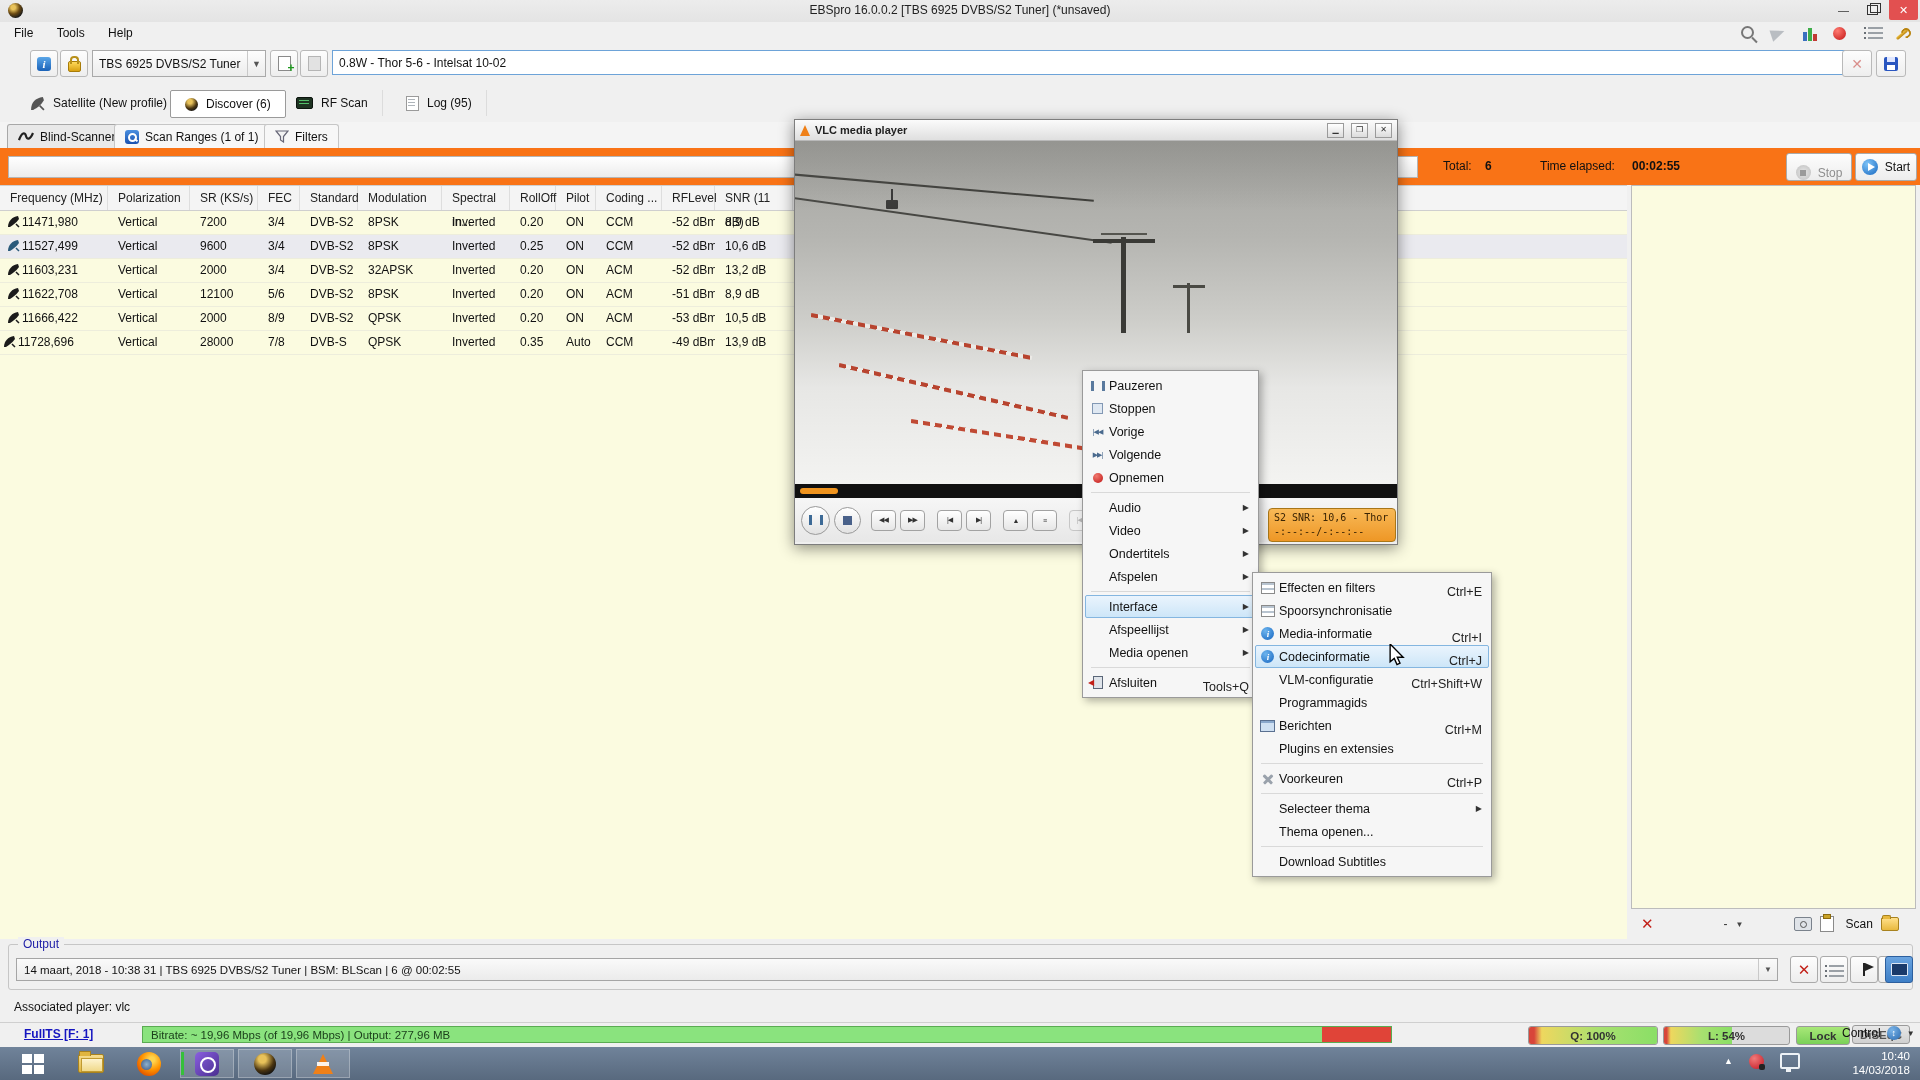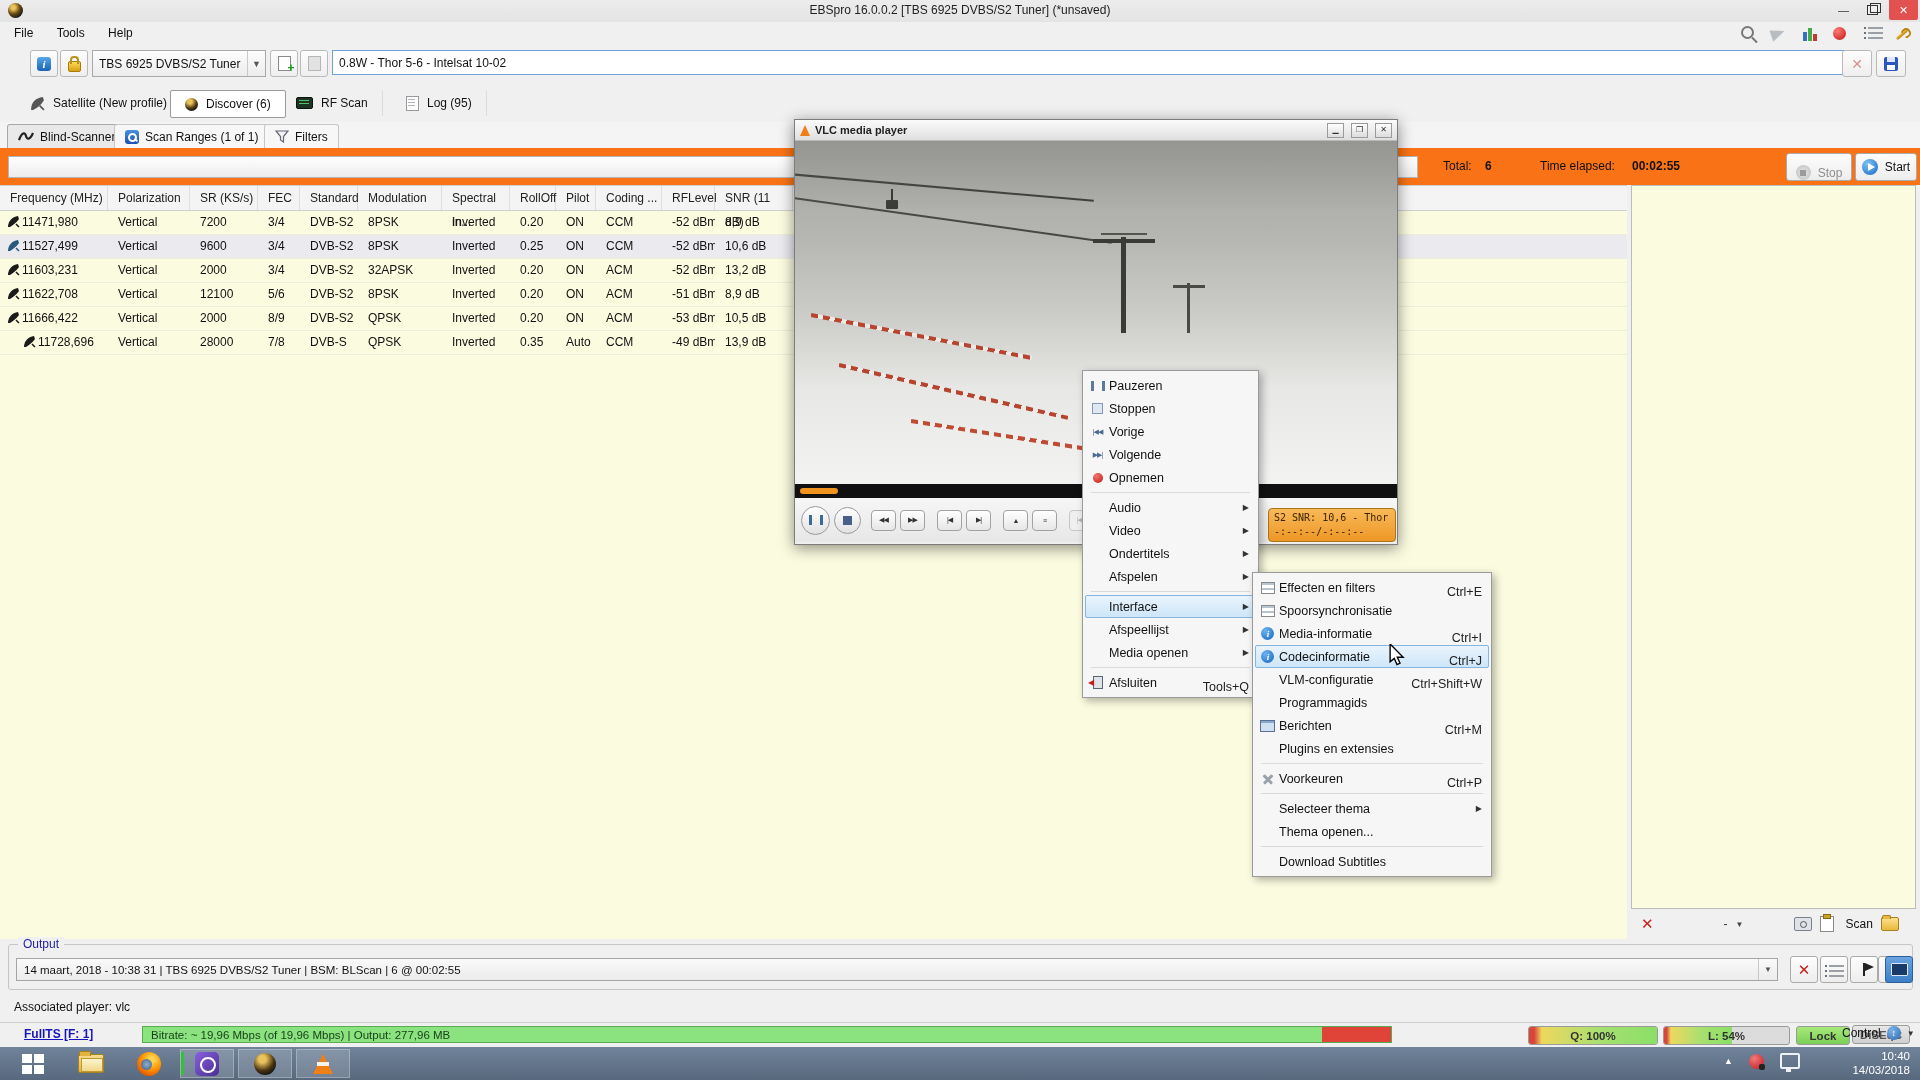--- a/index.html
+++ b/index.html
@@ -413,21 +413,21 @@
           <div class="td" style="width: 58px;">DVB-S2</div>
           <div class="td" style="width: 84px;">QPSK</div>
           <div class="td" style="width: 68px;">Inverted</div>
           <div class="td" style="width: 46px;">0.20</div>
           <div class="td" style="width: 40px;">ON</div>
           <div class="td" style="width: 66px;">ACM</div>
           <div class="td" style="width: 53px;">-53 dBm</div>
           <div class="td" style="width: 78px;">10,5 dB</div>
         </div>
         <div class="tr">
-          <div class="td" style="width: 108px; padding-left: 20px;"><svg class="dish" width="13" height="13" viewBox="0 0 13 13">
+          <div class="td" style="width: 108px; padding-left: 0;"><svg class="dish" width="13" height="13" viewBox="0 0 13 13">
               <path d="M1 12 C1 6 5 2 11 1 L12 4 C9 8 6 10 3 12 Z" fill="#1b1b1b"></path>
               <line x1="9" y1="9" x2="12" y2="12" stroke="#1b1b1b" stroke-width="1.5"></line>
             </svg><span>11728,696</span></div>
           <div class="td" style="width: 82px;">Vertical</div>
           <div class="td" style="width: 68px;">28000</div>
           <div class="td" style="width: 42px;">7/8</div>
           <div class="td" style="width: 58px;">DVB-S</div>
           <div class="td" style="width: 84px;">QPSK</div>
           <div class="td" style="width: 68px;">Inverted</div>
           <div class="td" style="width: 46px;">0.35</div>

